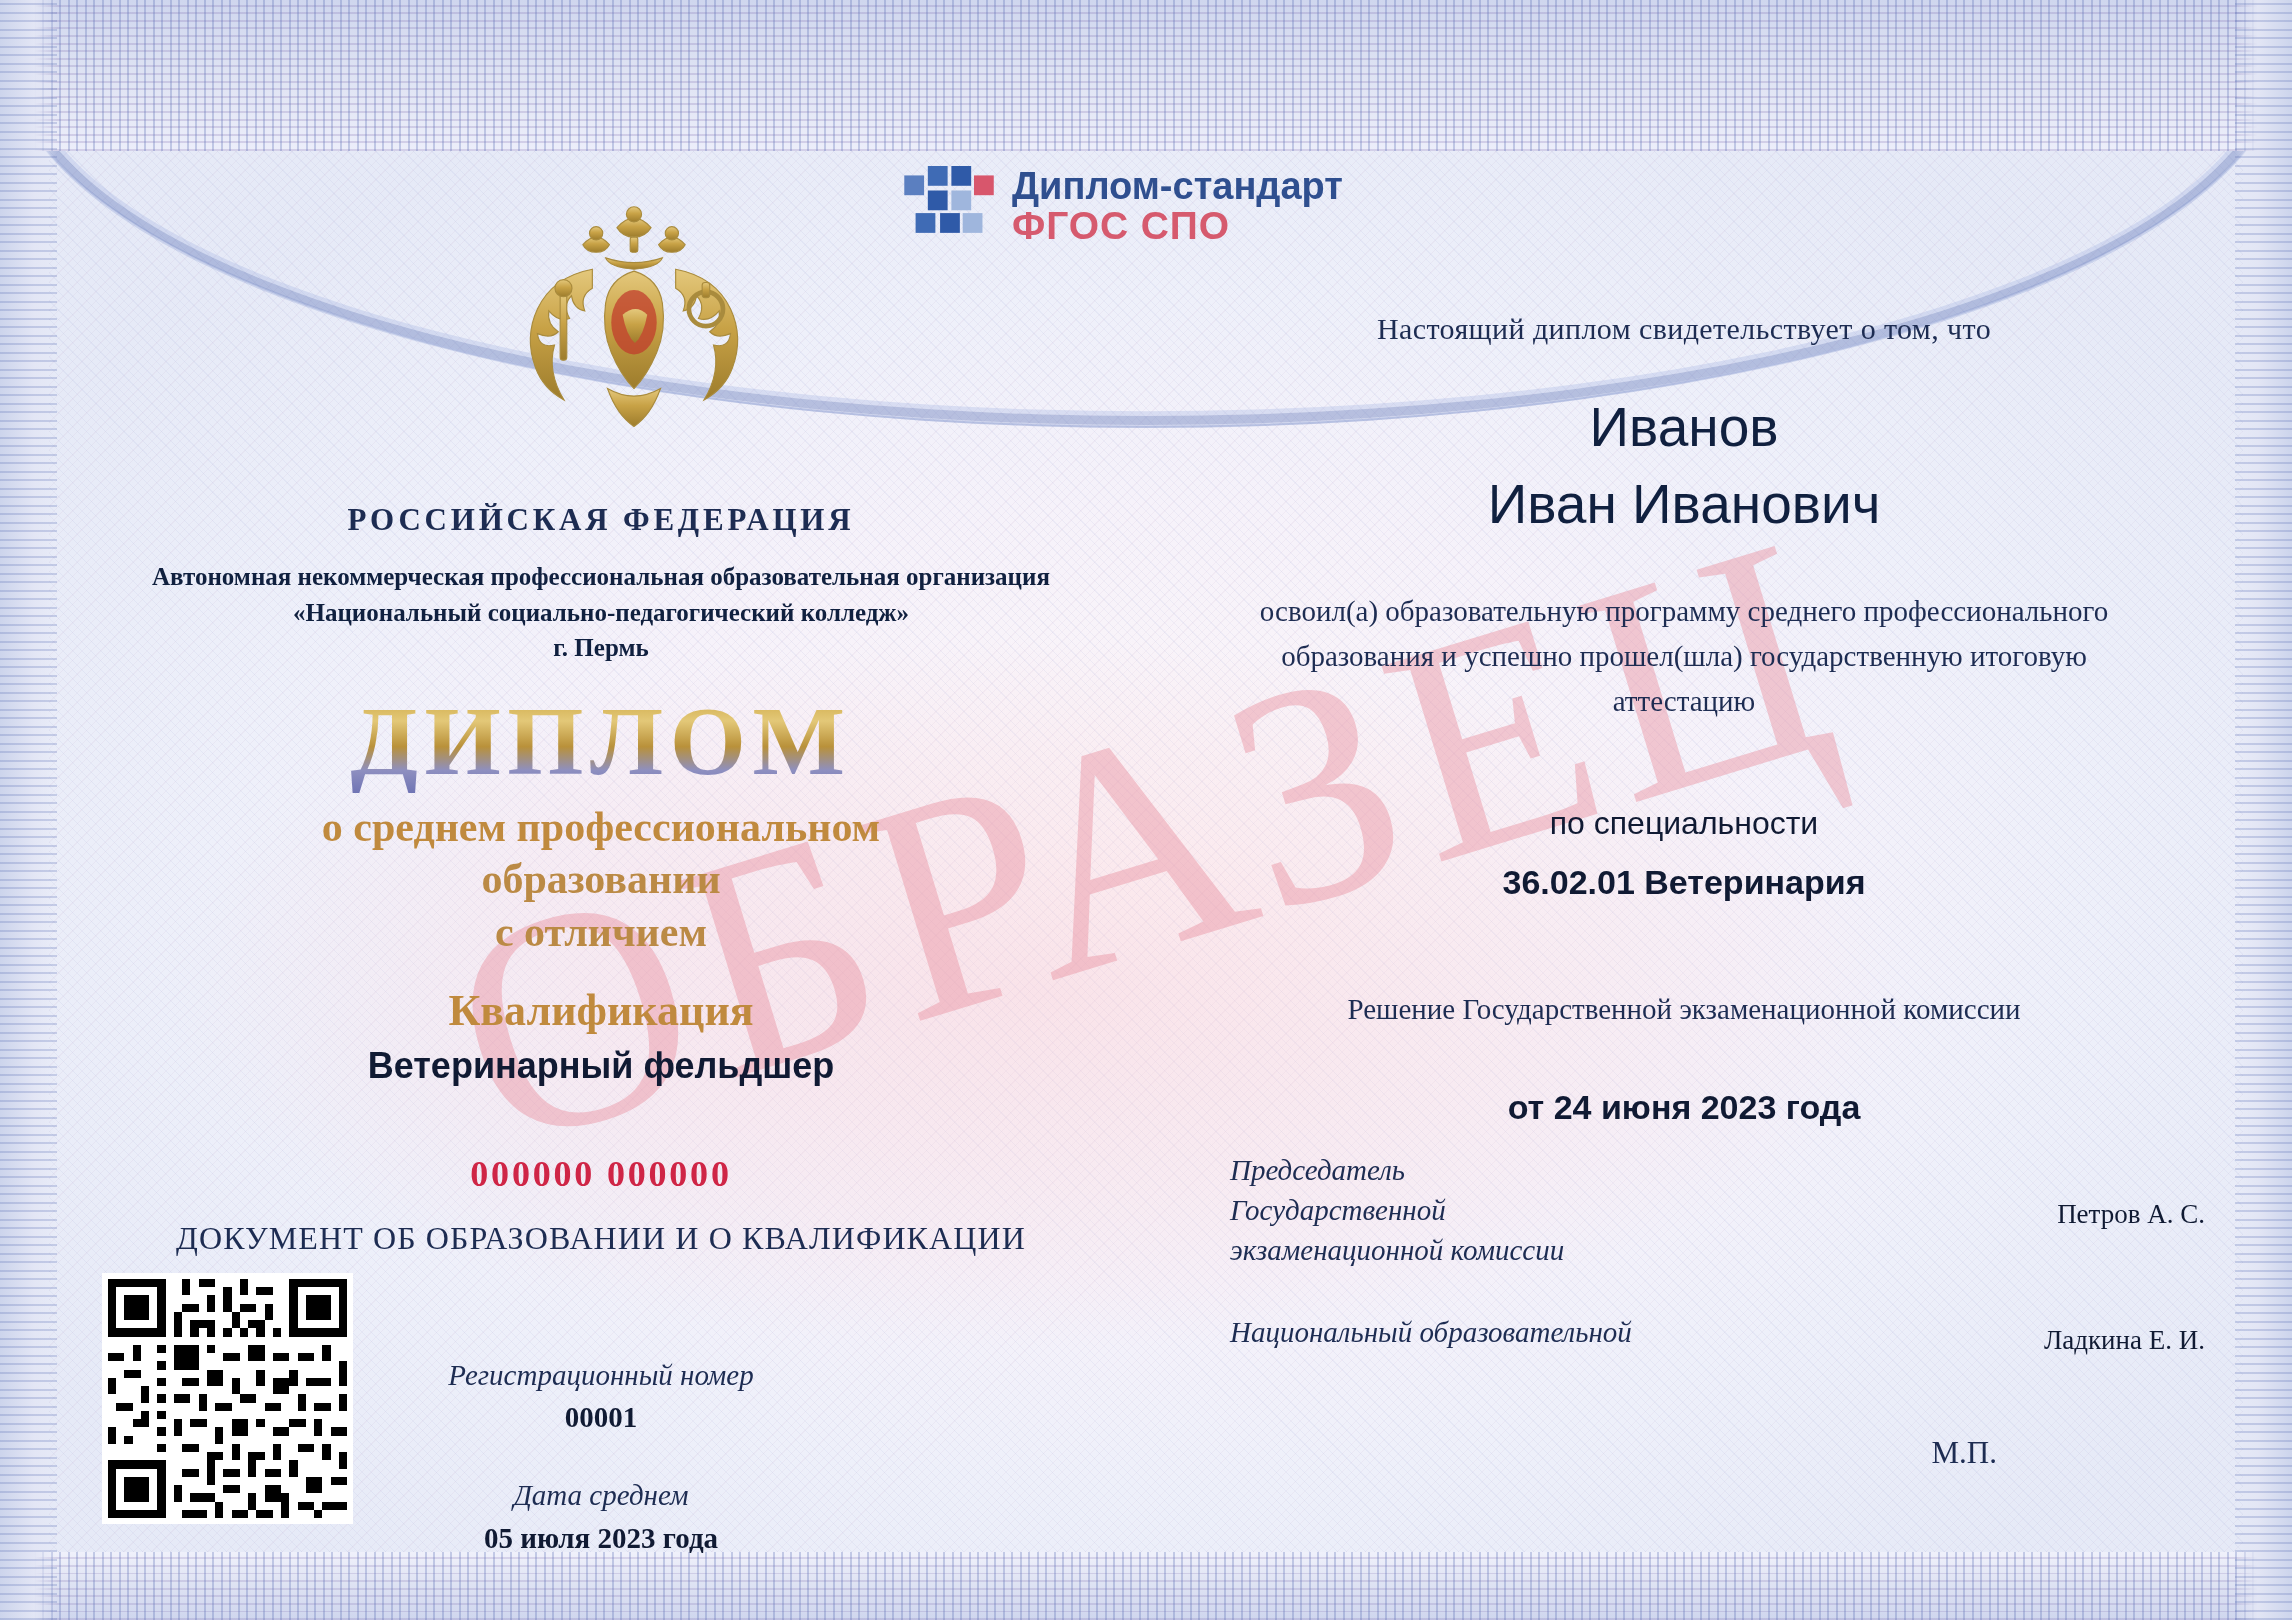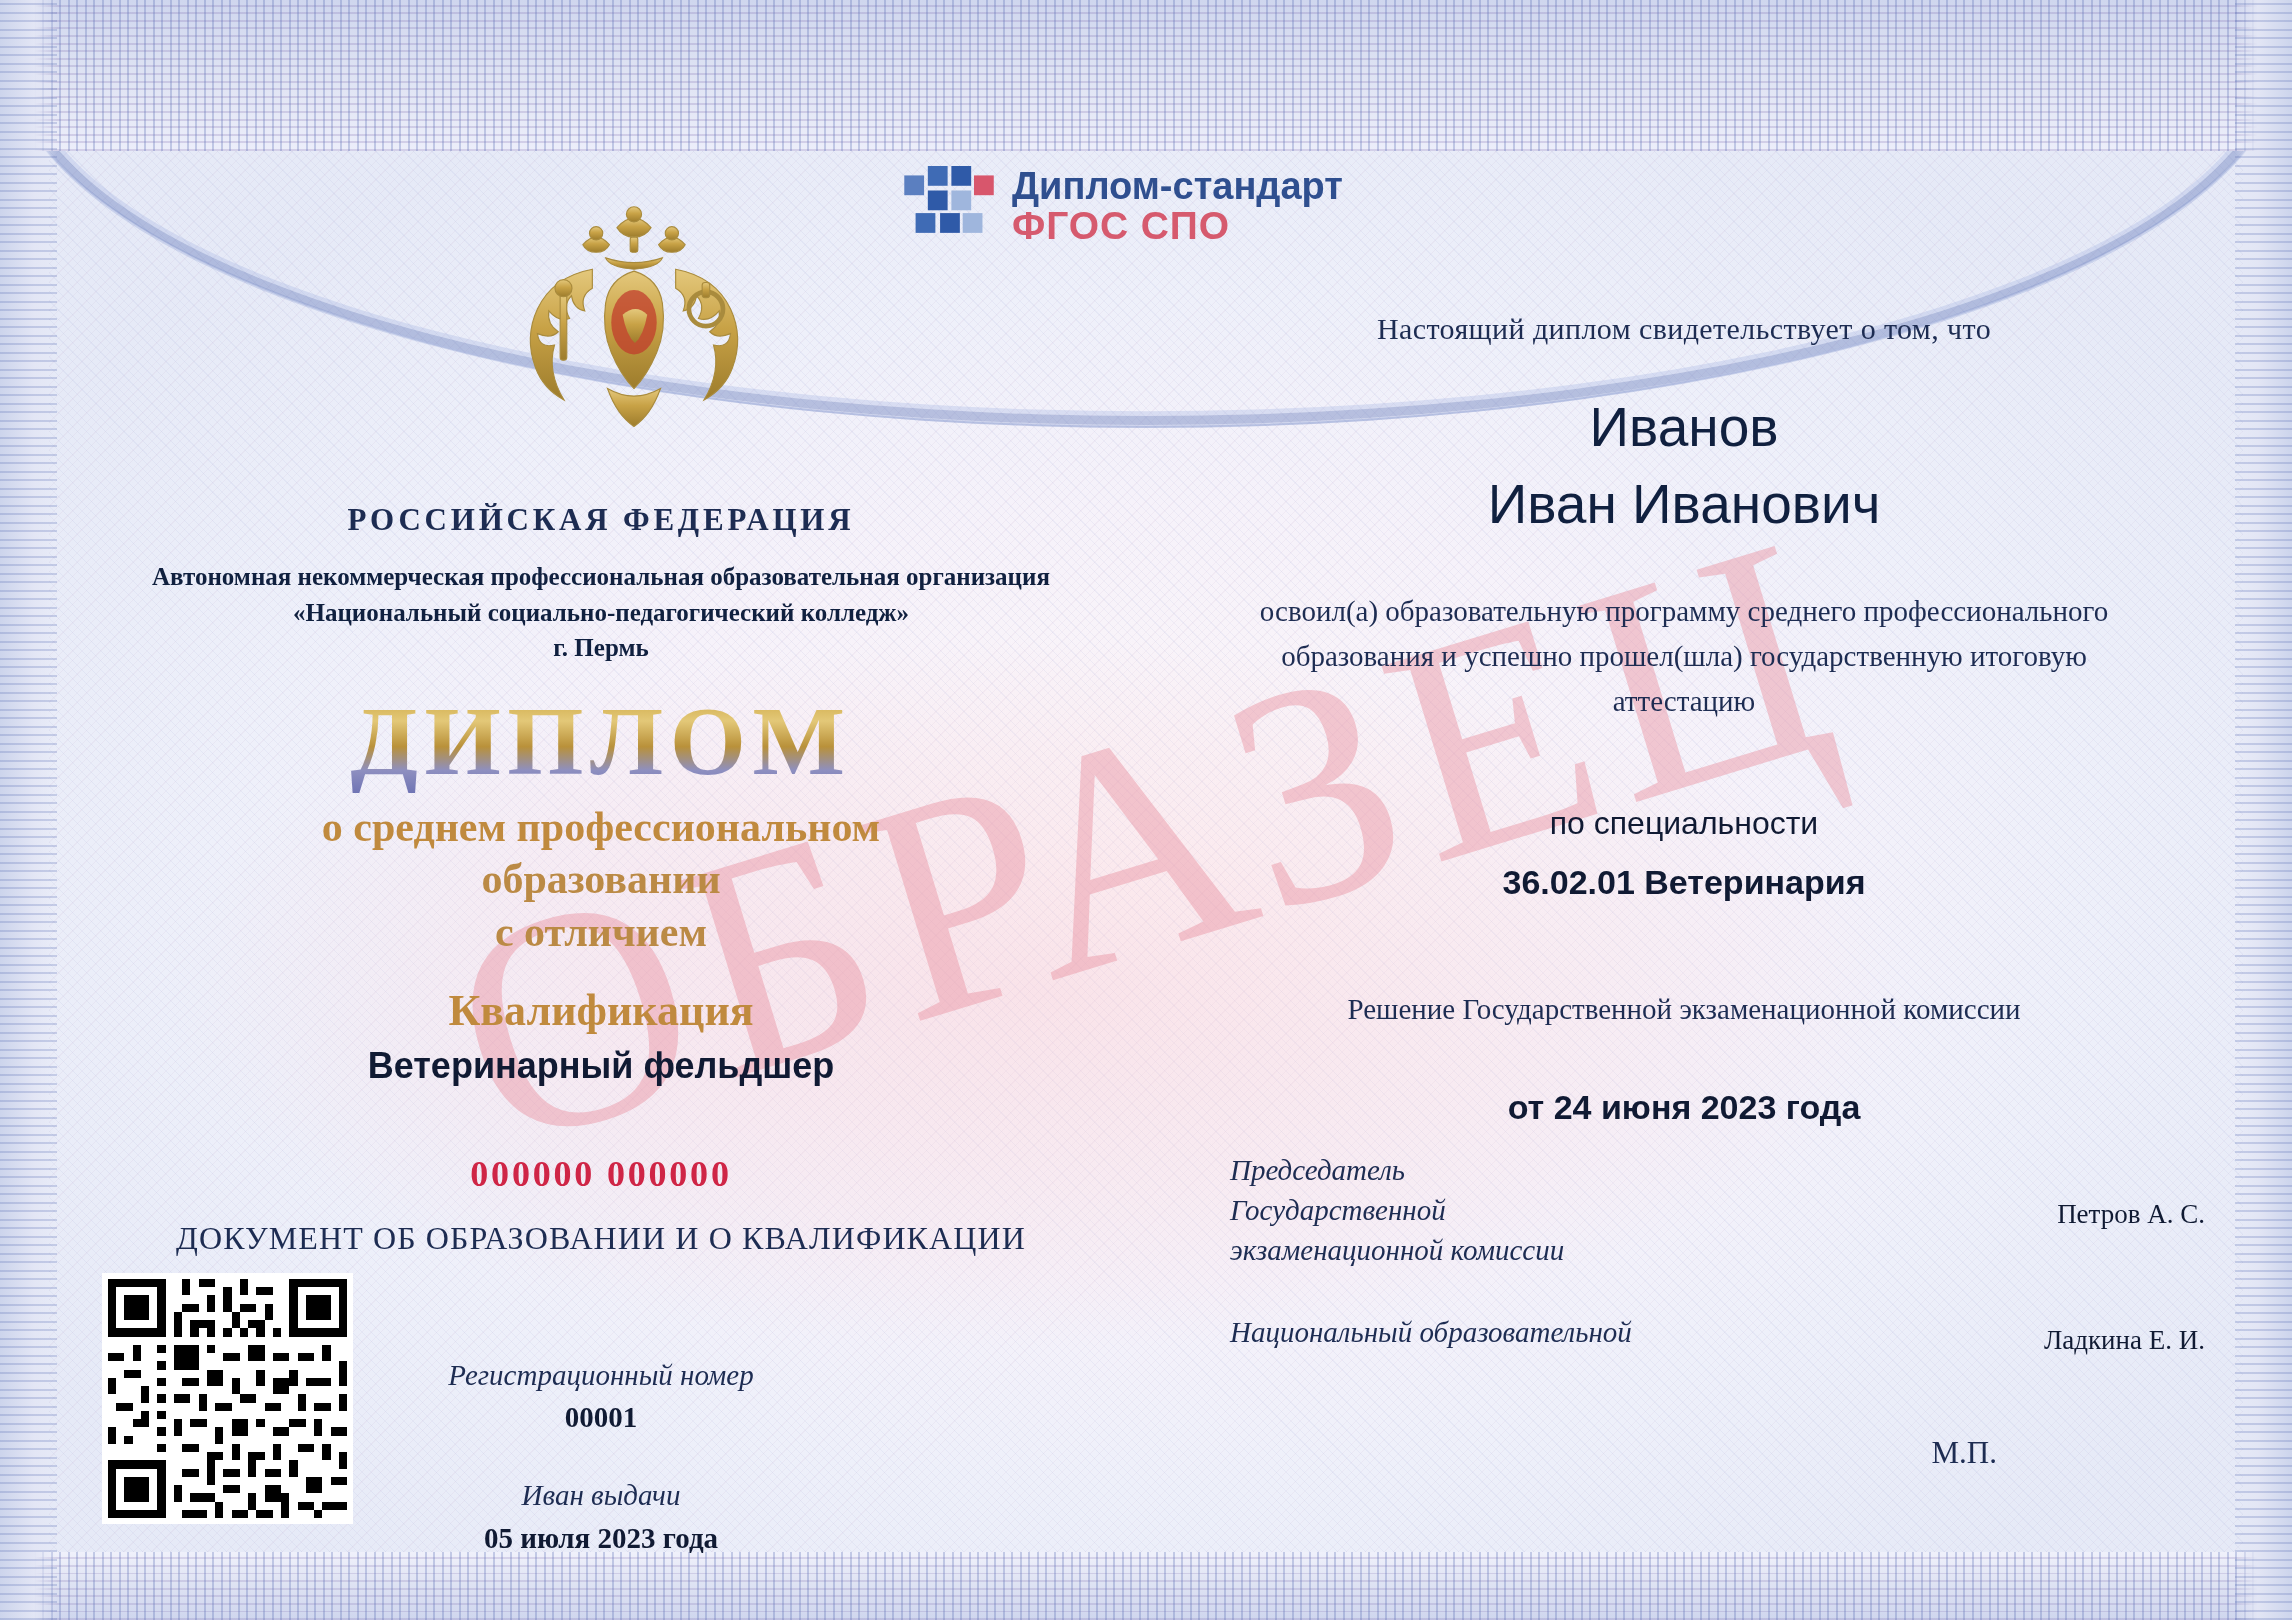--- a/index.html
+++ b/index.html
@@ -468,21 +468,21 @@
 
     <div class="kval-label">Квалификация</div>
     <div class="kval-value">Ветеринарный фельдшер</div>
 
     <div class="blank-number">000000 000000</div>
     <div class="doc-caption">ДОКУМЕНТ ОБ ОБРАЗОВАНИИ И О КВАЛИФИКАЦИИ</div>
 
     <div class="reg-label">Регистрационный номер</div>
     <div class="reg-value">00001</div>
 
-    <div class="issue-label">Иван выдачи</div>
+    <div class="issue-label">Дата среднем</div>
     <div class="issue-value">05 июля 2023 года</div>
   </div>
 
   <div class="qr">
     <svg width="239" height="239" viewBox="0 0 29 29" shape-rendering="crispEdges" xmlns="http://www.w3.org/2000/svg">
       <rect width="29" height="29" fill="#ffffff"></rect>
       <g fill="#000000">
 
         <path d="M0 0h7v7h-7z"></path>
           <path d="M1 1h5v5h-5z" fill="#fff"></path>

